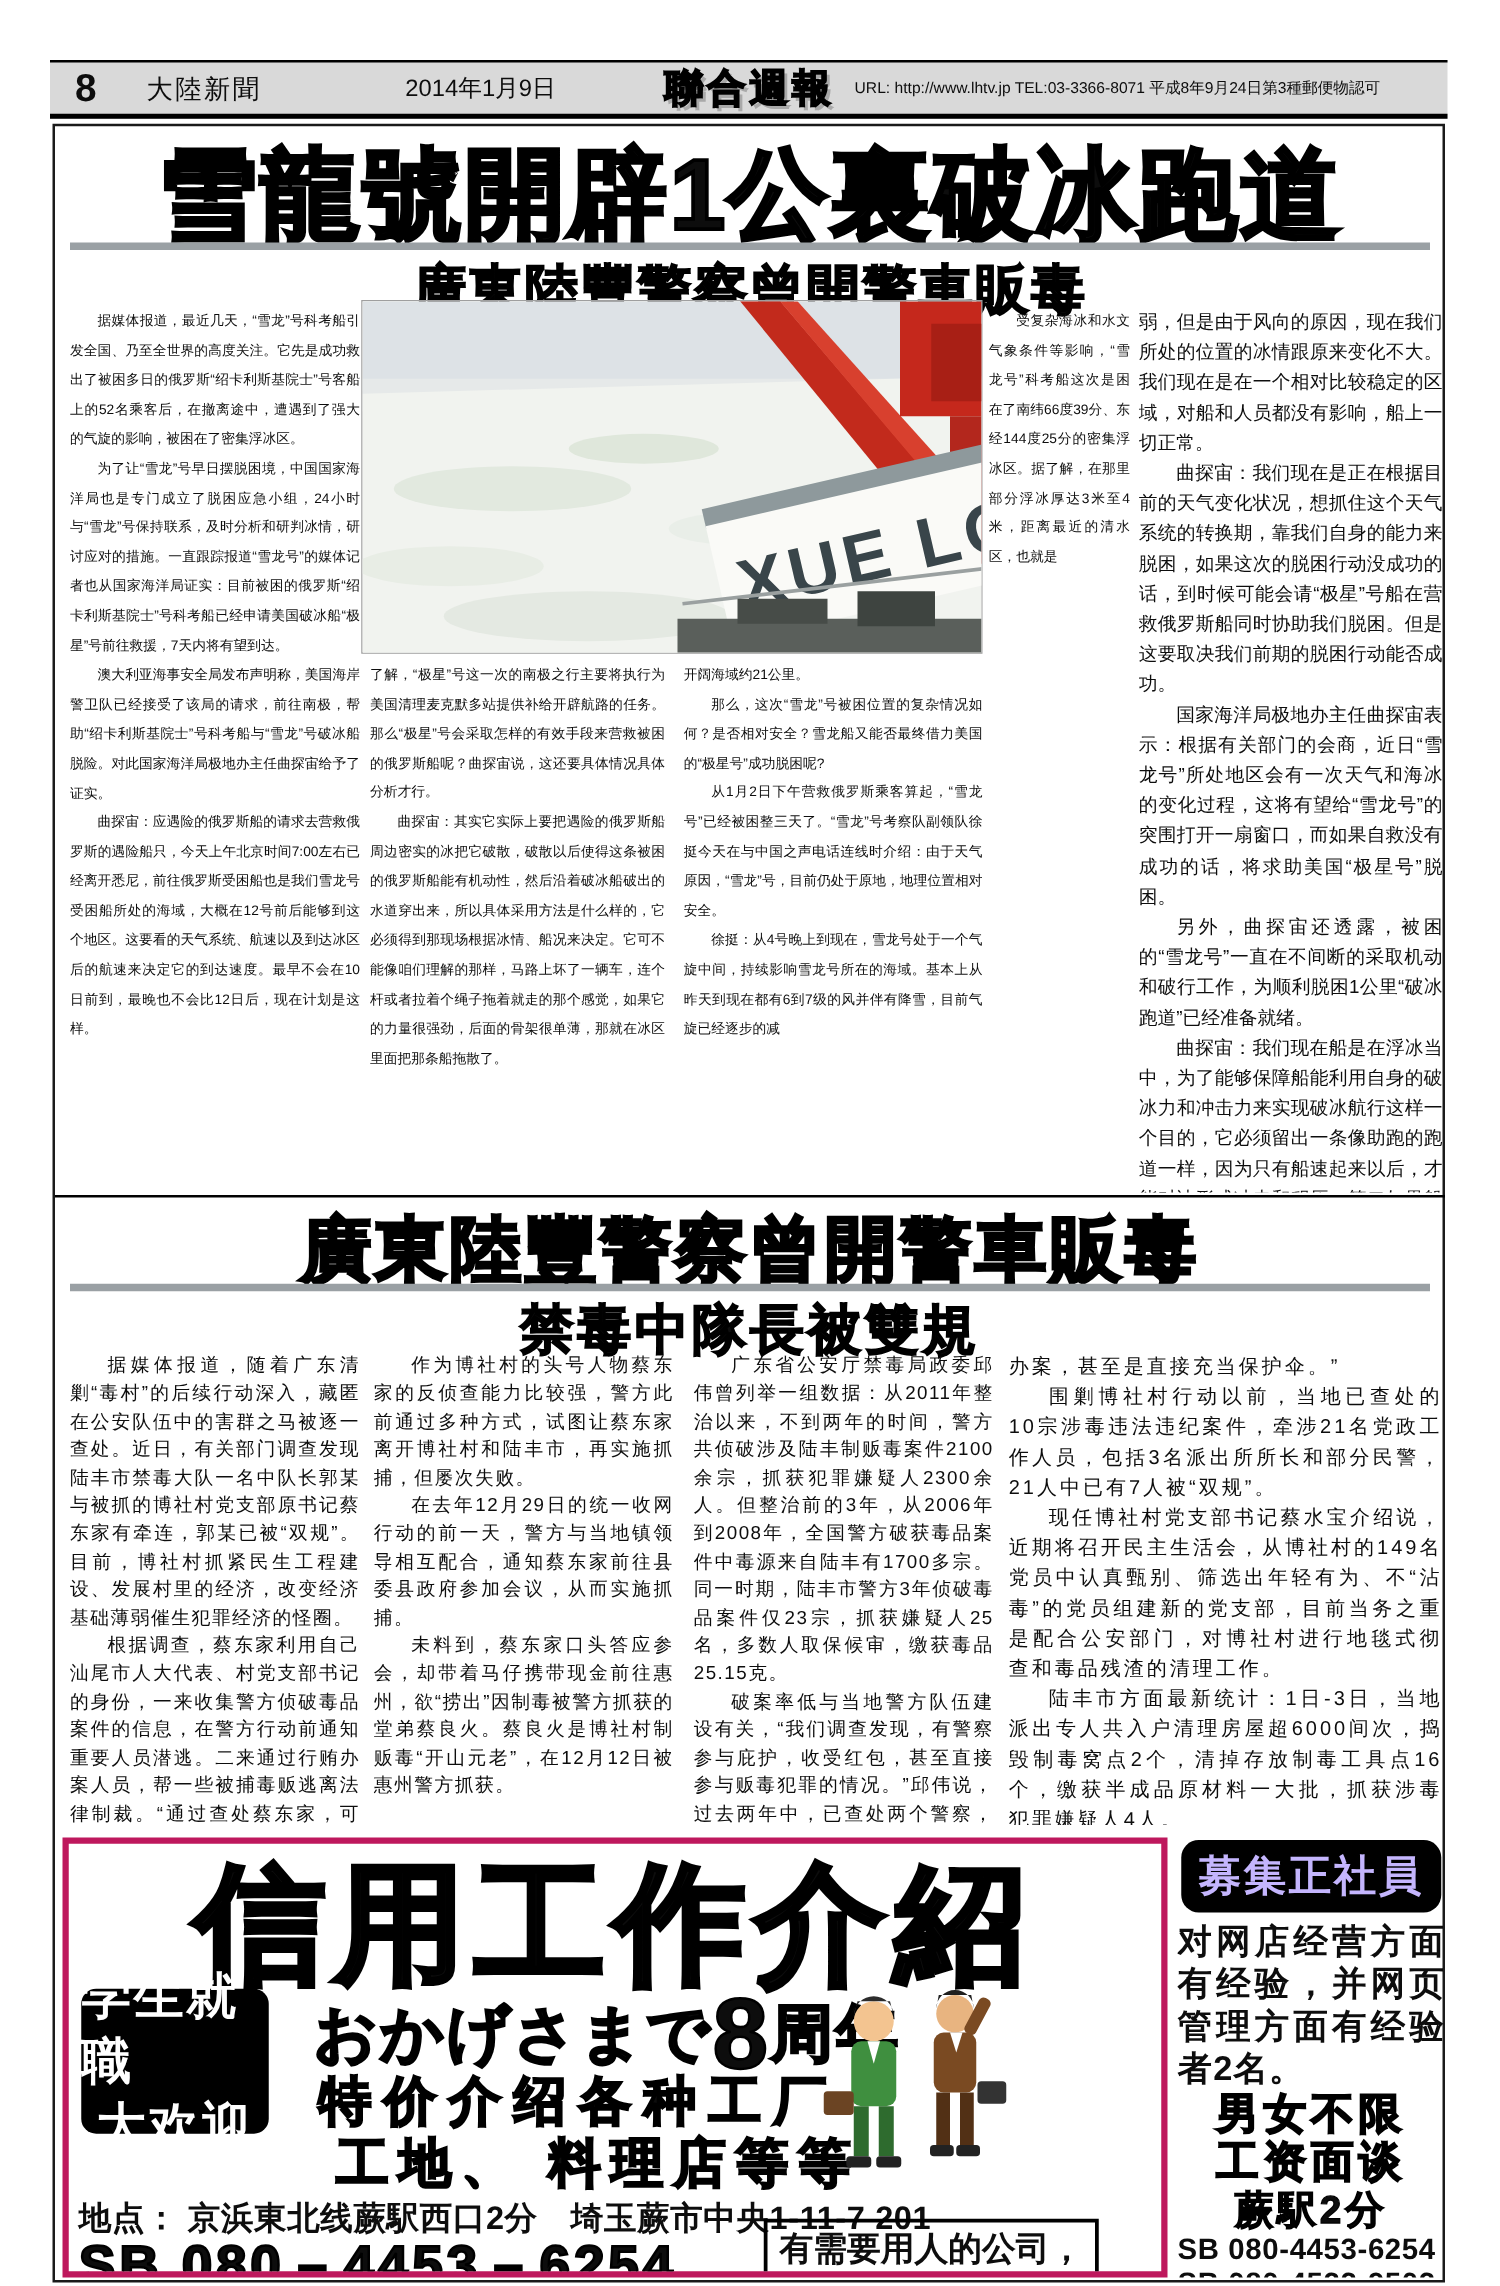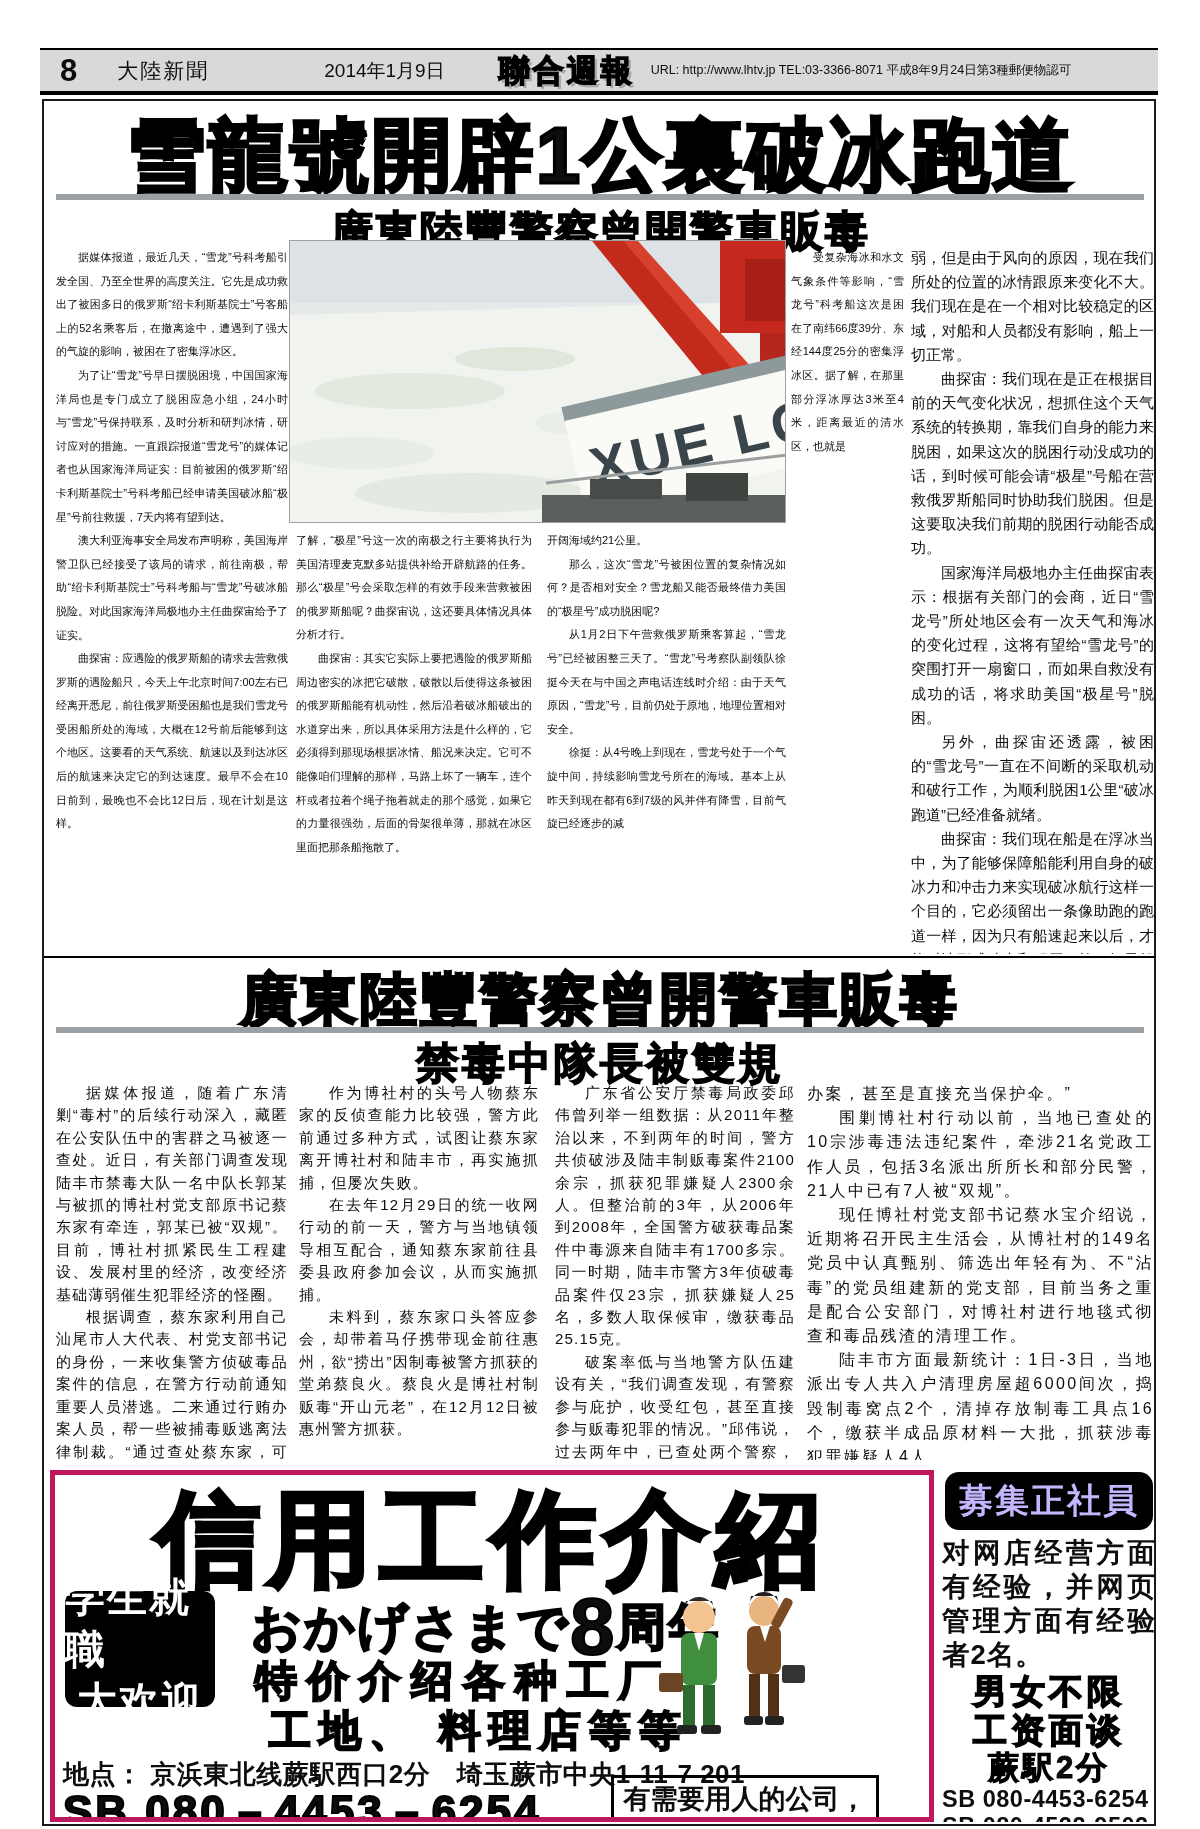--- a/index.html
+++ b/index.html
@@ -10,21 +10,21 @@
   
   .header-bar {
     position:absolute; left:40px; top:48px; width:1118px; height:47px;
     background:#d9d9d9; border-top:2px solid #000; border-bottom:4px solid #000;
     box-sizing:border-box; display:flex; align-items:center;
   }
   .hdr-page { font-size:31px; font-weight:900; margin-left:20px; }
   .hdr-section { font-size:21px; margin-left:40px; letter-spacing:2px; }
   .hdr-date { font-size:19px; margin-left:115px; }
   .hdr-masthead {
-    font-size:31px; font-weight:900; margin-left:54px; letter-spacing:3px;
+    font-size:31px; font-weight:900; margin-left:87px; letter-spacing:3px;
     -webkit-text-stroke:1.5px #000; text-shadow:3px 3px 0 #a9a9a9;
   }
   .hdr-contact { font-size:12.5px; margin-left:16px; white-space:nowrap; }
   
   .main-box { position:absolute; left:42px; top:99px; width:1114px; height:1727px;
     border:2px solid #1a1a1a; box-sizing:border-box; }
   
   .a1-headline {
     position:absolute; left:50px; top:103px; width:1100px; text-align:center;
     font-size:80px; font-weight:900; letter-spacing:2px; white-space:nowrap;

